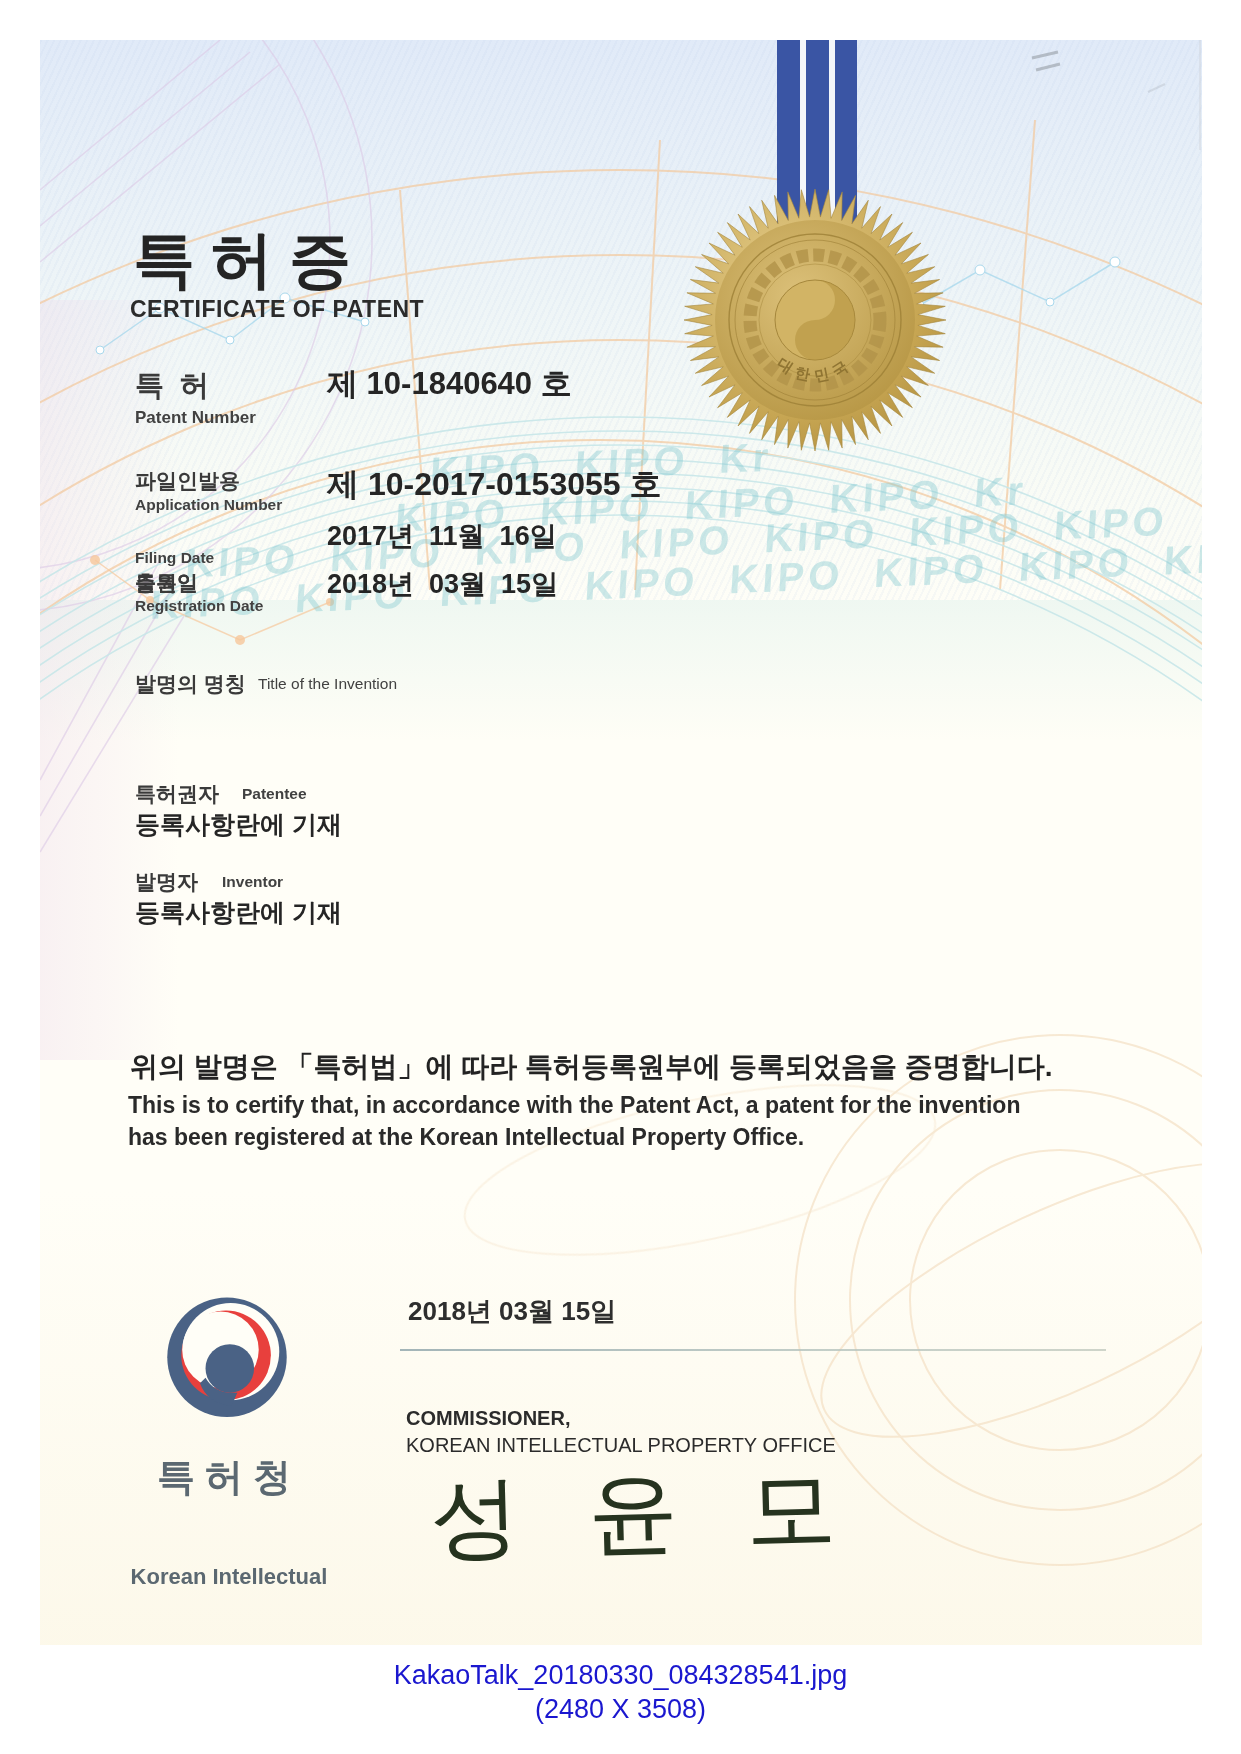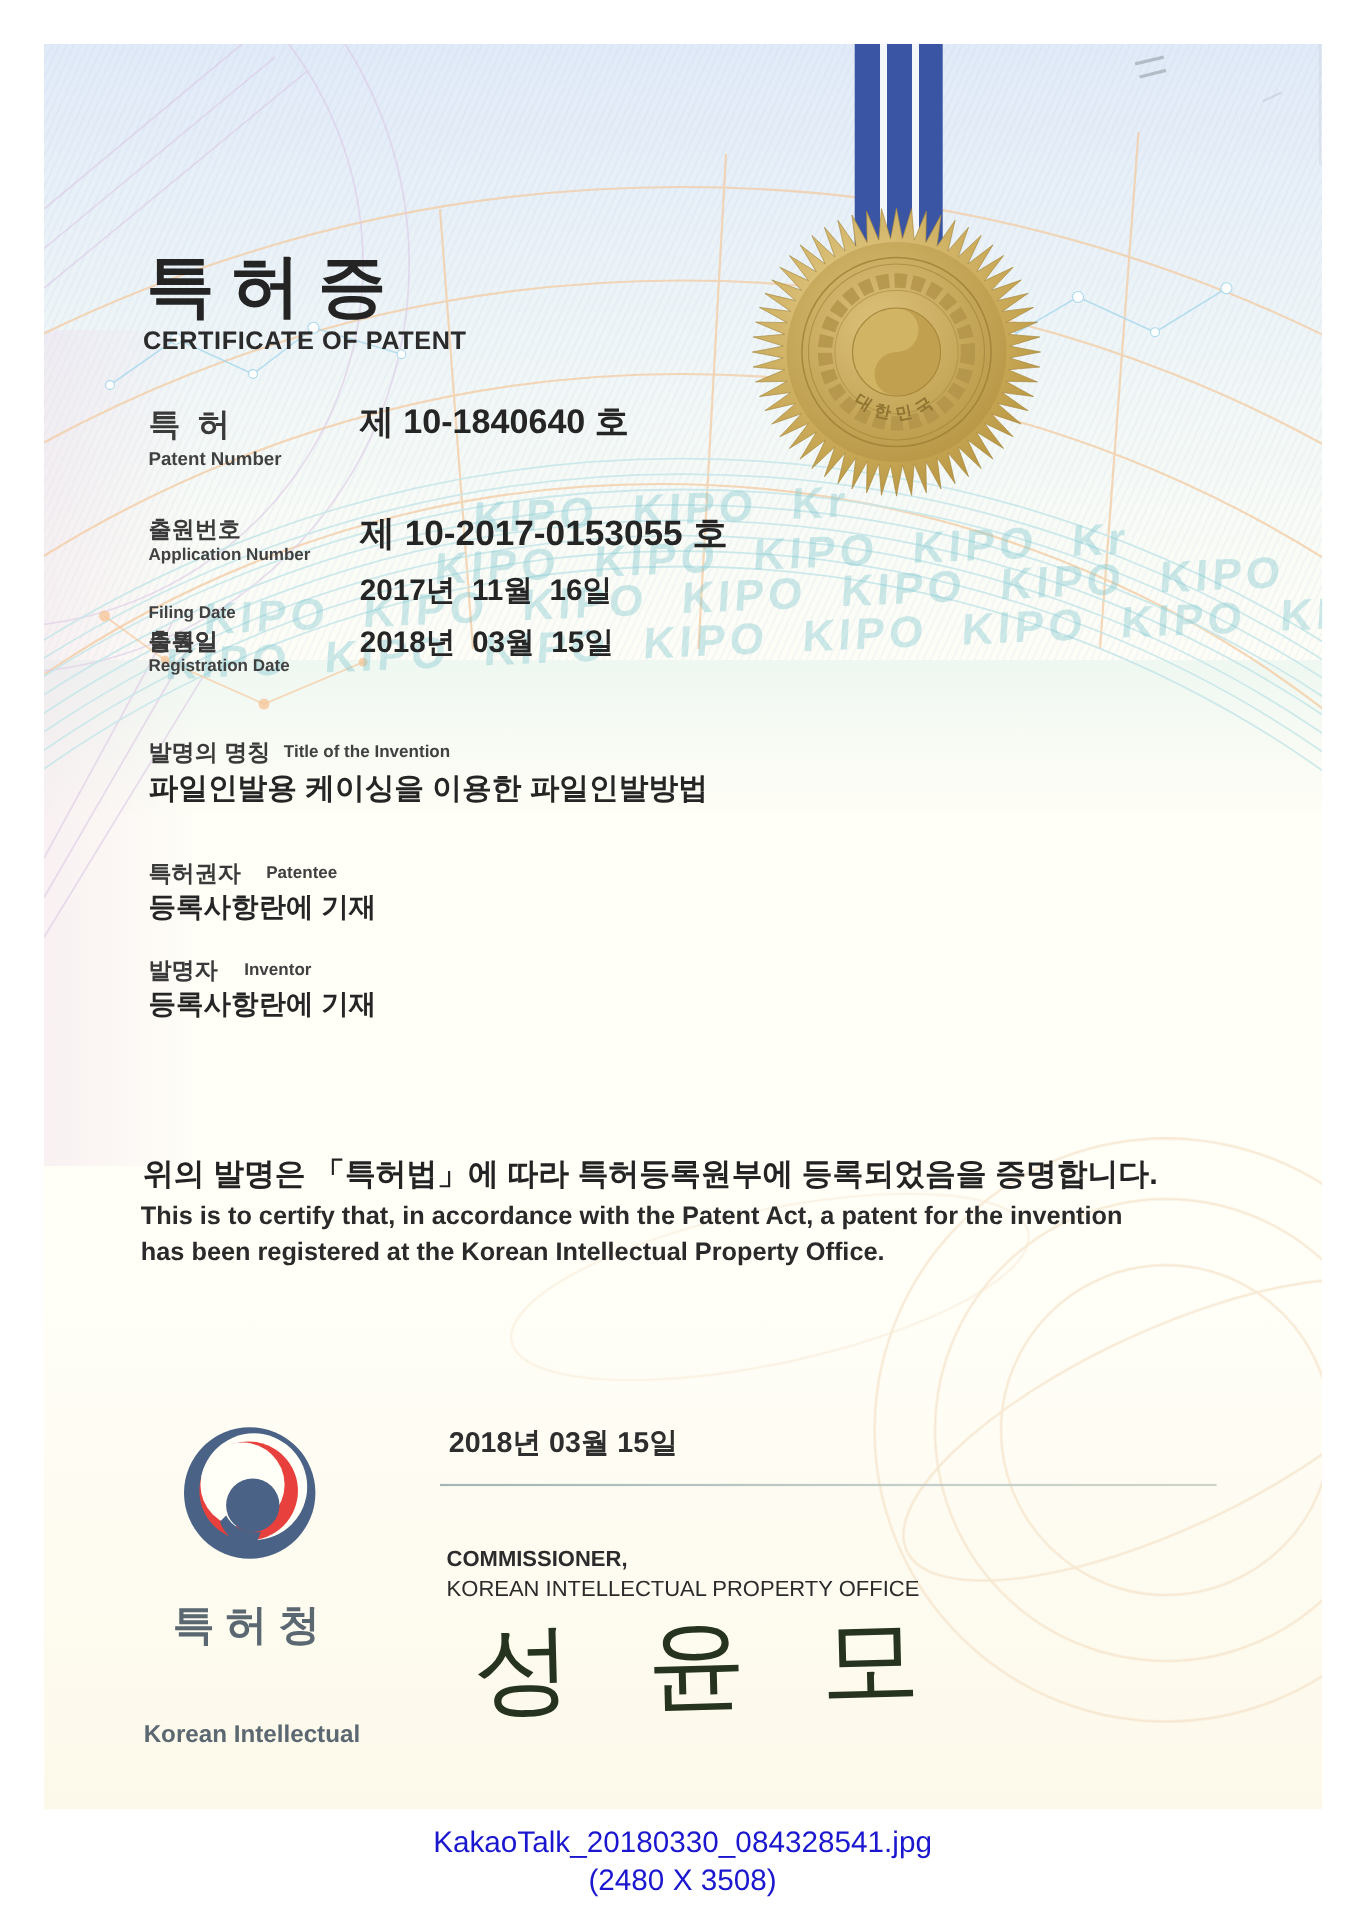--- a/index.html
+++ b/index.html
@@ -35,21 +35,21 @@
   .an-ko{left:95px;top:427px;font-size:21px;}
   .an-en{left:95px;top:456px;font-size:15.5px;}
   .an-val{left:287px;top:423px;font-size:32px;}
   .fd-ko{left:95px;top:481px;font-size:21px;margin-top:48px;}
   .fd-en{left:95px;top:509px;font-size:15.5px;}
   .fd-val{left:287px;top:478px;font-size:27px;}
   .rd-ko{left:95px;top:529px;font-size:21px;}
   .rd-en{left:95px;top:557px;font-size:15.5px;}
   .rd-val{left:287px;top:526px;font-size:27px;}
   .inv-ko{left:95px;top:630px;font-size:21px;}
-  .inv-en{left:218px;top:635px;font-size:15.5px;font-weight:700;}
+  .inv-en{left:218px;top:635px;font-size:15.5px;font-weight:400;}
   .inv-val{left:95px;top:658px;font-size:27px;}
   .pat-ko{left:95px;top:740px;font-size:21px;}
   .pat-en{left:202px;top:745px;font-size:15.5px;font-weight:600;}
   .pat-val{left:95px;top:768px;font-size:25px;}
   .invr-ko{left:95px;top:828px;font-size:21px;}
   .invr-en{left:182px;top:833px;font-size:15.5px;font-weight:600;}
   .invr-val{left:95px;top:856px;font-size:25px;}
   .st-ko{left:90px;top:1008px;font-size:28px;font-weight:bold;color:#232323;}
   .st-en1{left:88px;top:1052px;font-size:23px;font-weight:bold;color:#2a2a2a;}
   .st-en2{left:88px;top:1084px;font-size:23px;font-weight:bold;color:#2a2a2a;}
@@ -181,35 +181,34 @@
     </svg>
 
     <div class="content">
       <div class="abs t-title">특허증</div>
       <div class="abs t-subtitle">CERTIFICATE OF PATENT</div>
 
       <div class="abs lab-ko pn-ko">특 허</div>
       <div class="abs lab-en pn-en">Patent Number</div>
       <div class="abs val   pn-val">제 10-1840640 호</div>
 
-      <div class="abs lab-ko an-ko">출원번호</div>
+      <div class="abs lab-ko an-ko">파일인발용</div>
       <div class="abs lab-en an-en">Application Number</div>
       <div class="abs val   an-val">제 10-2017-0153055 호</div>
 
       <div class="abs lab-ko fd-ko">출원일</div>
       <div class="abs lab-en fd-en">Filing Date</div>
       <div class="abs val   fd-val">2017년  11월  16일</div>
 
       <div class="abs lab-ko rd-ko">등록일</div>
       <div class="abs lab-en rd-en">Registration Date</div>
       <div class="abs val   rd-val">2018년  03월  15일</div>
 
       <div class="abs lab-ko inv-ko">발명의 명칭</div>
       <div class="abs lab-en inv-en">Title of the Invention</div>
-      <div class="abs val   inv-val">파일인발용 케이싱을 이용한 파일인발방법</div>
 
       <div class="abs lab-ko pat-ko">특허권자</div>
       <div class="abs lab-en pat-en">Patentee</div>
       <div class="abs val   pat-val">등록사항란에 기재</div>
 
       <div class="abs lab-ko invr-ko">발명자</div>
       <div class="abs lab-en invr-en">Inventor</div>
       <div class="abs val   invr-val">등록사항란에 기재</div>
 
       <div class="abs st-ko">위의 발명은 「특허법」에 따라 특허등록원부에 등록되었음을 증명합니다.</div>

